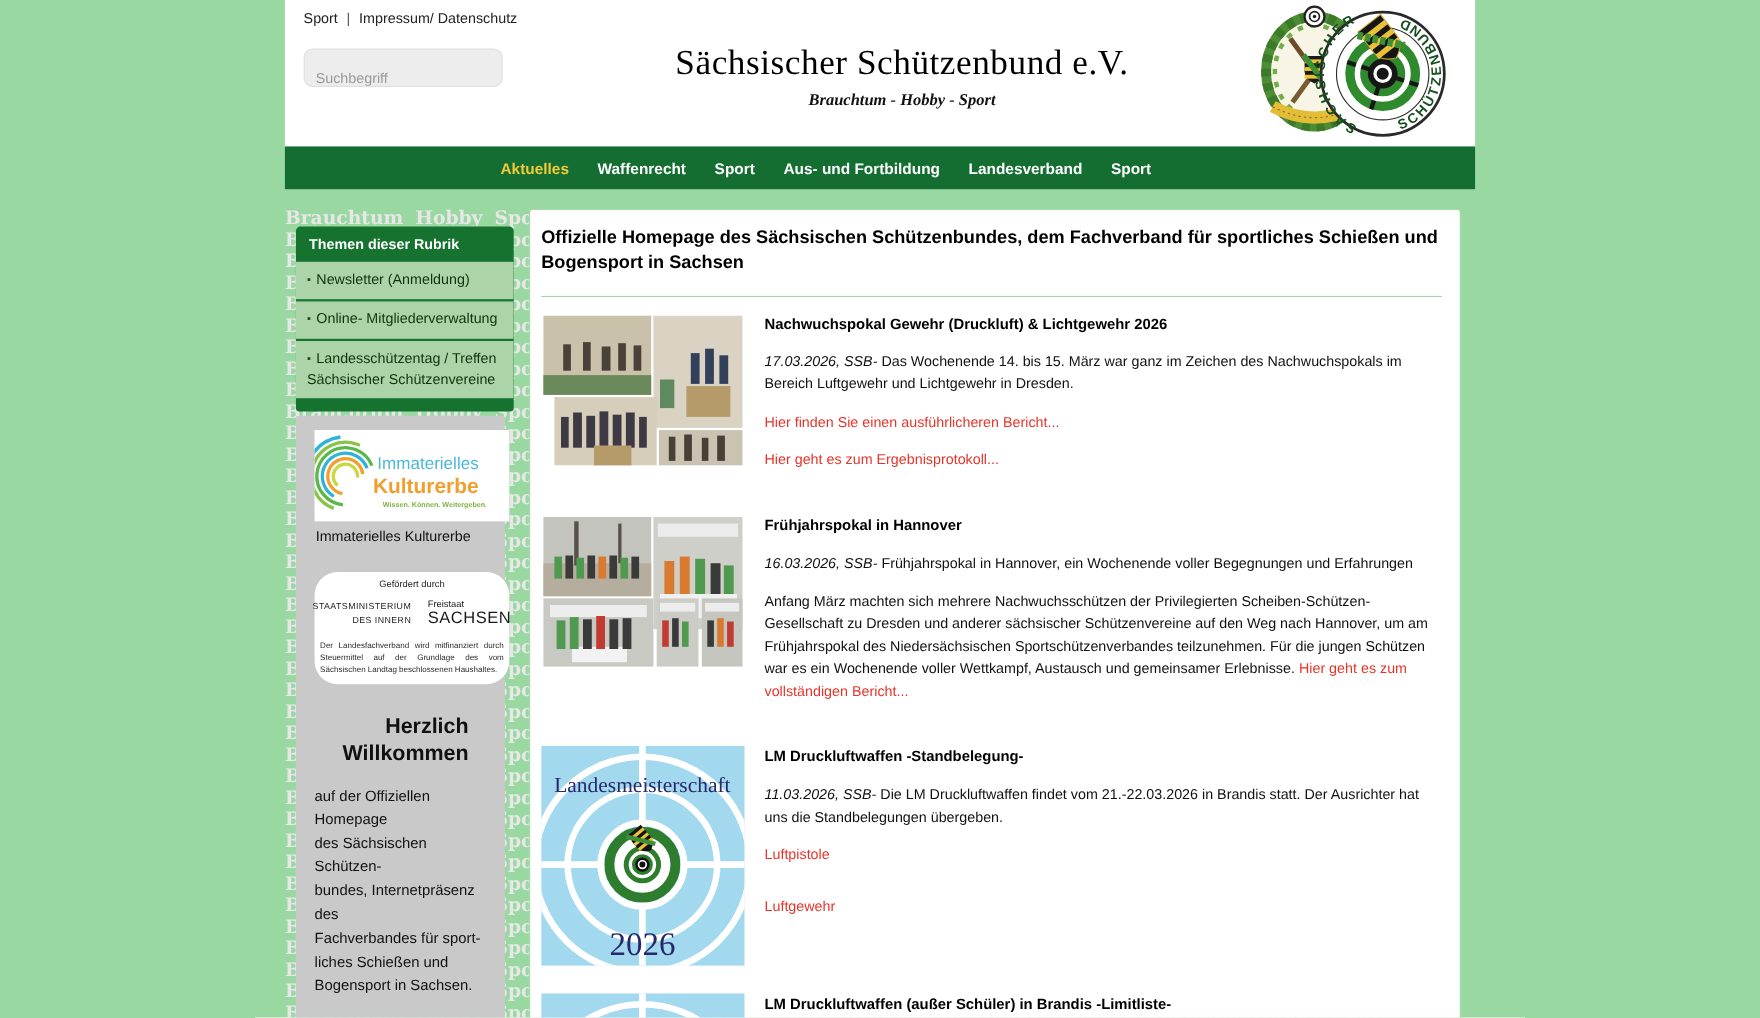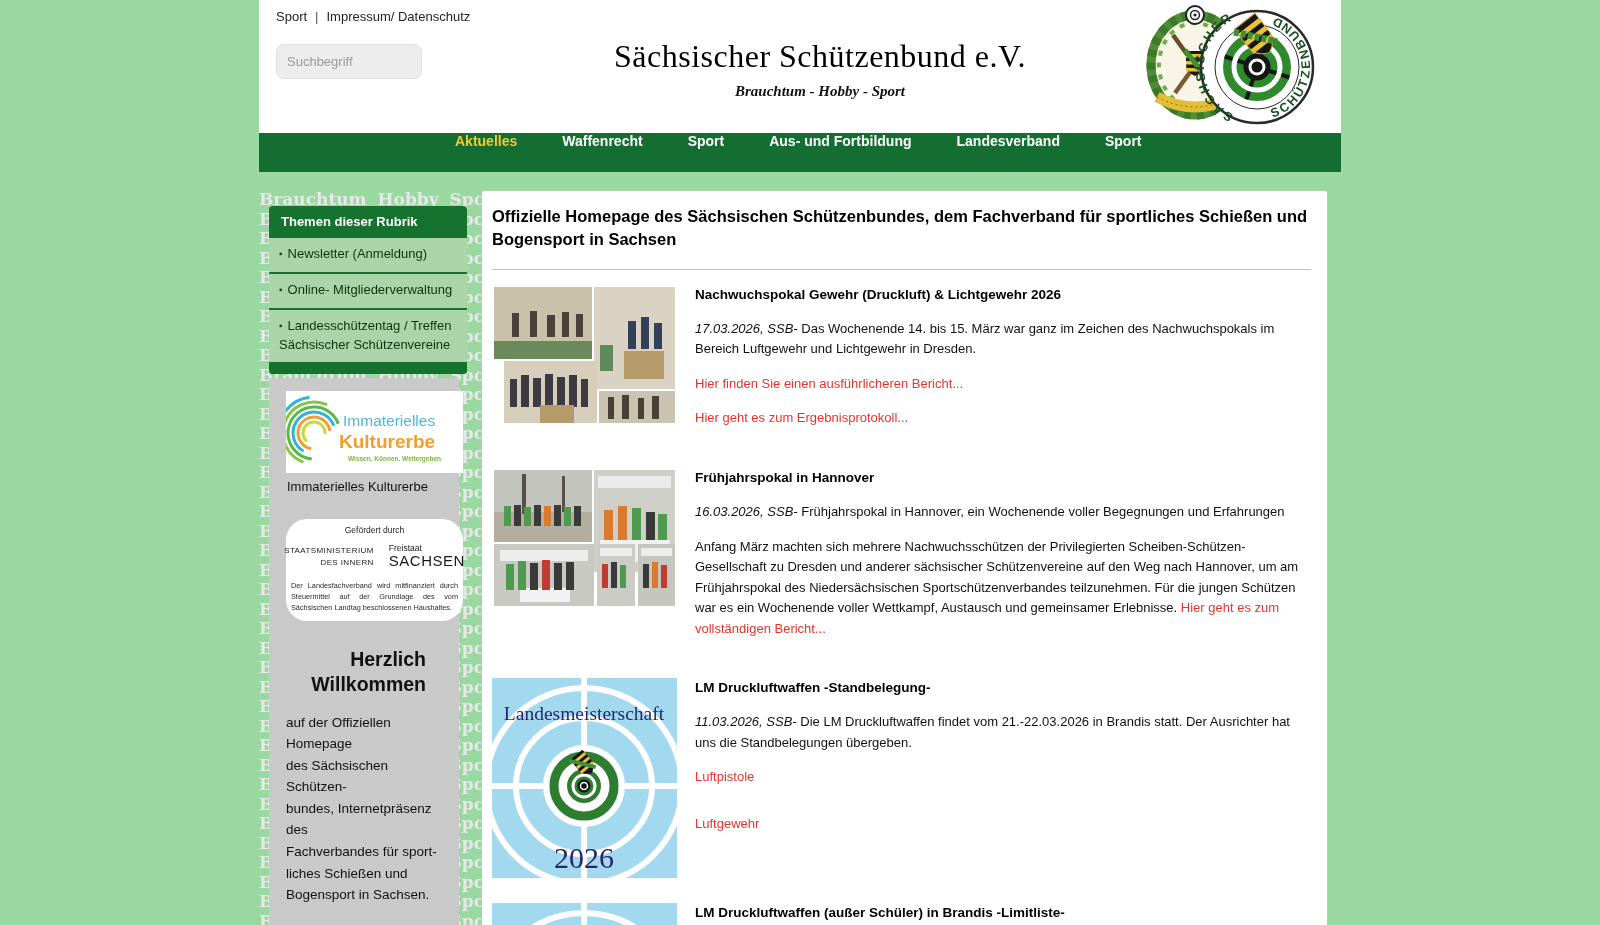--- a/index.html
+++ b/index.html
@@ -5,34 +5,34 @@
   * { box-sizing: border-box; margin: 0; padding: 0; }
   html,body { width:1600px; height:925px; overflow:hidden; }
   body { background:#9ad8a2; font-family:"Liberation Sans", sans-serif; color:#1a1a1a; }
   .page { width:1082px; margin:0 auto; position:relative; }
 
   
   .header { background:#fff; height:133px; position:relative; }
   .toplinks { position:absolute; top:9px; left:17px; font-size:13px; color:#222; }
   .toplinks a { color:#222; text-decoration:none; cursor:pointer; }
   .toplinks .sep { color:#555; margin:0 8px; }
-  .searchbox { position:absolute; top:44px; left:17px; width:146px; height:35px;
+  .searchbox { position:absolute; top:44px; left:17px; width:181px; height:35px;
                background:#ededed; border:1px solid #e0e0e0; border-radius:8px;
-               display:flex; align-items:center; padding:0 10px; }
+               display:flex; align-items:flex-end; padding:0 10px; }
   .searchbox input { flex:1; border:none; background:transparent; outline:none;
                      font-size:13px; color:#333; font-family:"Liberation Sans",sans-serif; }
   .searchbox input::placeholder { color:#9a9a9a; }
   .titleblock { position:absolute; left:240px; right:200px; top:38px; text-align:center; }
   .sitetitle { font-family:"Liberation Serif", serif; font-weight:400; font-size:32px; color:#000; letter-spacing:0.5px; }
   .subtitle  { font-family:"Liberation Serif", serif; font-style:italic; font-weight:bold; font-size:15px; margin-top:8px; color:#111; }
   .logo { position:absolute; right:26px; top:1px; width:170px; height:130px; }
 
   
-  .nav { background:#156e31; height:39px; display:flex; 
-         padding-left:196px; gap:45px; }
+  .nav { background:#156e31; height:39px; display:flex; align-items:center;
+         padding-left:196px; gap:26px; }
   .nav a { font-size:14px; font-weight:bold; color:#fff; text-decoration:none; cursor:pointer; white-space:nowrap; }
   .nav a.active { color:#f2c936; }
 
   
   .lower { position:relative; min-height:753px; }
   .watermark { position:absolute; inset:0; overflow:hidden; z-index:0;
                font-family:"DejaVu Serif", serif; font-weight:bold; font-size:17px;
                line-height:19.5px; color:#e7e7e7; word-spacing:5px; text-align:left; }
   .lower > .content { position:relative; z-index:1; }
 

